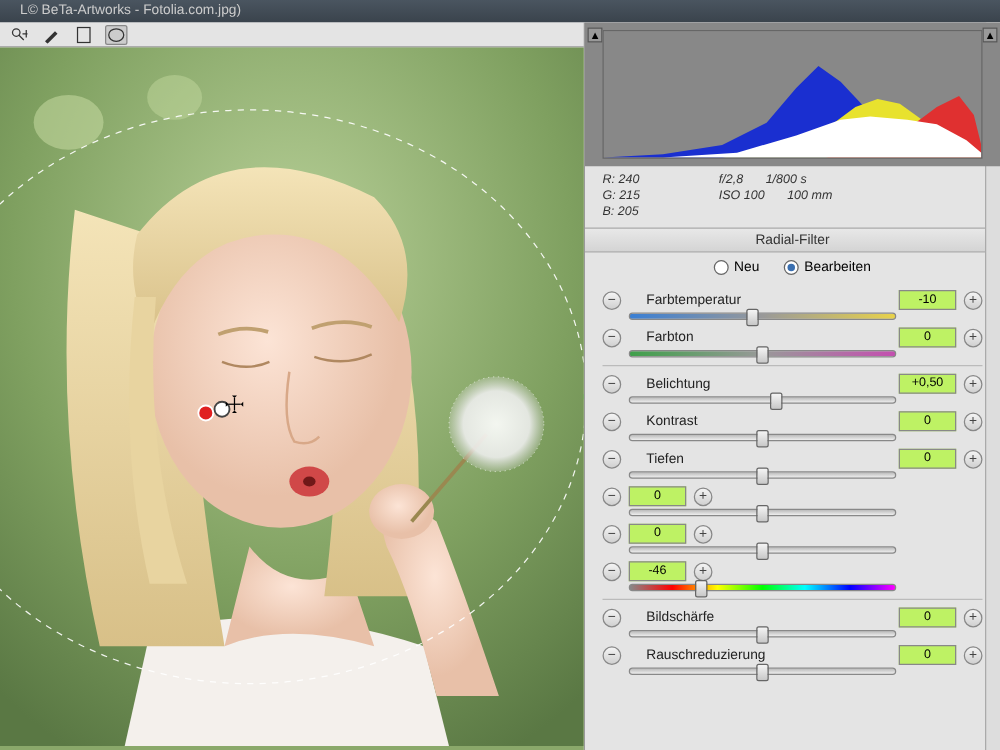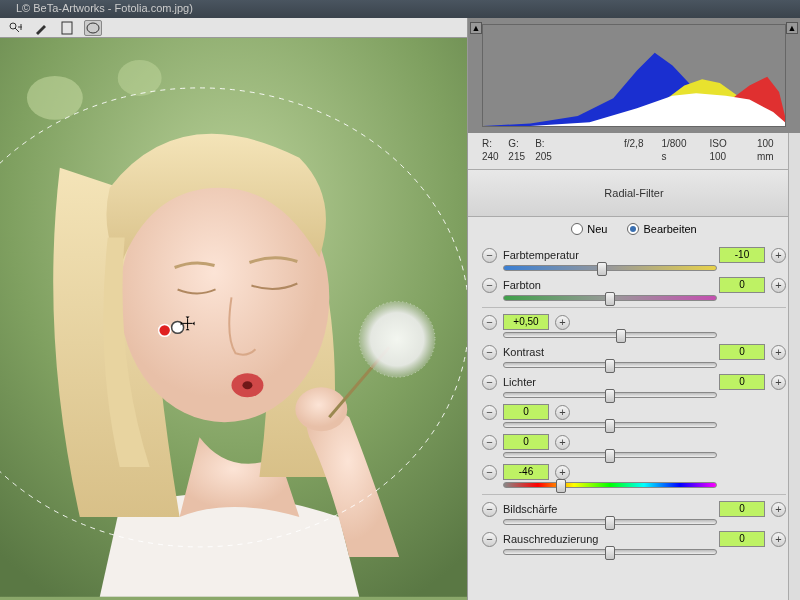--- a/index.html
+++ b/index.html
@@ -12,33 +12,33 @@
   .tool { width: 18px; height: 16px; display: flex; align-items: center; justify-content: center; cursor: pointer; }
   .tool.active { background: #ccc; border: 1px solid #888; border-radius: 2px; }
   .preview { flex: 1; position: relative; overflow: hidden; background: #8aa86a; }
   .preview-img { position: absolute; inset: 0; }
   .histogram-area { height: 115px; background: #888; position: relative; padding: 6px 14px; }
   .histogram { width: 100%; height: 100%; background: #888; position: relative; border: 1px solid #666; }
   .hist-arrow { position: absolute; top: 4px; width: 12px; height: 12px; background: #999; border: 1px solid #555; cursor: pointer; font-size: 9px; text-align: center; line-height: 10px; }
   .hist-arrow.left { left: 2px; }
   .hist-arrow.right { right: 2px; }
   .info-row { display: flex; padding: 4px 14px 6px; font-size: 10px; color: #333; gap: 40px; }
-  .info-col { display: flex; line-height: 13px; }
+  .info-col { display: flex; flex-direction: column; line-height: 13px; font-style: italic; }
   .info-row2 { display: flex; gap: 18px; padding-left: 23px; }
-  .panel-head { background: linear-gradient(#e8e8e8,#d4d4d4); border-top: 1px solid #aaa; border-bottom: 1px solid #aaa; text-align: center; padding: 17px; font-size: 11px; color: #333; }
+  .panel-head { background: linear-gradient(#e8e8e8,#d4d4d4); border-top: 1px solid #aaa; border-bottom: 1px solid #aaa; text-align: center; padding: 3px; font-size: 11px; color: #333; }
   .mode-row { display: flex; justify-content: center; gap: 20px; padding: 6px; font-size: 11px; }
   .radio-opt { display: flex; align-items: flex-start; gap: 4px; }
   .radio { width: 12px; height: 12px; border: 1px solid #666; border-radius: 50%; background: #fff; display: flex; align-items: center; justify-content: center; }
   .radio.checked::after { content: ""; width: 6px; height: 6px; background: #3a6fb0; border-radius: 50%; }
   .sliders { flex: 1; overflow-y: auto; padding: 6px 14px; }
   .separator { border-top: 1px solid #bbb; margin: 6px 0; }
   .slider-row { margin-bottom: 6px; }
   .slider-head { display: flex; align-items: center; gap: 6px; }
   .btn-round { width: 15px; height: 15px; border: 1px solid #888; border-radius: 50%; background: linear-gradient(#f4f4f4,#d0d0d0); display: flex; align-items: center; justify-content: center; font-size: 11px; color: #444; cursor: pointer; line-height: 1; }
-  .slider-label { flex: 1; font-size: 11px; color: #222; }
+  .slider-label { flex: 1; font-size: 11px; color: #222; margin-left: 14px; }
   .slider-value { width: 46px; height: 16px; border: 1px solid #888; background: #bef264; font-size: 10px; text-align: center; line-height: 14px; }
   .track-wrap { margin: 2px 0 0 21px; width: 214px; position: relative; }
   .track { height: 6px; background: linear-gradient(#bbb,#eee); border: 1px solid #888; border-radius: 3px; position: relative; }
   .track.temp { background: linear-gradient(90deg,#3a7fd4 0%,#999 50%,#e8d24a 100%); }
   .track.tint { background: linear-gradient(90deg,#3fa04a 0%,#999 50%,#c44fb0 100%); }
   .track.sat { background: linear-gradient(90deg,#888 0%,#f00 16%,#ff0 33%,#0f0 50%,#0ff 66%,#00f 83%,#f0f 100%); }
   .thumb { position: absolute; top: -4px; width: 10px; height: 14px; background: linear-gradient(#f4f4f4,#c8c8c8); border: 1px solid #666; border-radius: 2px; transform: translateX(-50%); cursor: pointer; }
   .rscroll { position: absolute; right: 0; top: 0; bottom: 0; width: 12px; background: #ddd; border-left: 1px solid #aaa; }
 </style>
 </head>
@@ -215,20 +215,21 @@
     <div class="track-wrap">
             <div class="track tint">
       <div class="thumb" style="left:50%"></div>
     </div>
           </div>
   </div>
         <div class="separator"></div>
         <div class="slider-row">
     <div class="slider-head">
       <span class="btn-round">−</span>
+      <span class="slider-label">Belichtung</span>
       <span class="slider-value">+0,50</span>
       <span class="btn-round">+</span>
     </div>
     <div class="track-wrap">
             <div class="track ">
       <div class="thumb" style="left:55%"></div>
     </div>
           </div>
   </div>
         <div class="slider-row">
@@ -240,21 +241,21 @@
     </div>
     <div class="track-wrap">
             <div class="track ">
       <div class="thumb" style="left:50%"></div>
     </div>
           </div>
   </div>
         <div class="slider-row">
     <div class="slider-head">
       <span class="btn-round">−</span>
-      <span class="slider-label">Lichter</span>
+      <span class="slider-label">Tiefen</span>
       <span class="slider-value">0</span>
       <span class="btn-round">+</span>
     </div>
     <div class="track-wrap">
             <div class="track ">
       <div class="thumb" style="left:50%"></div>
     </div>
           </div>
   </div>
         <div class="slider-row">

